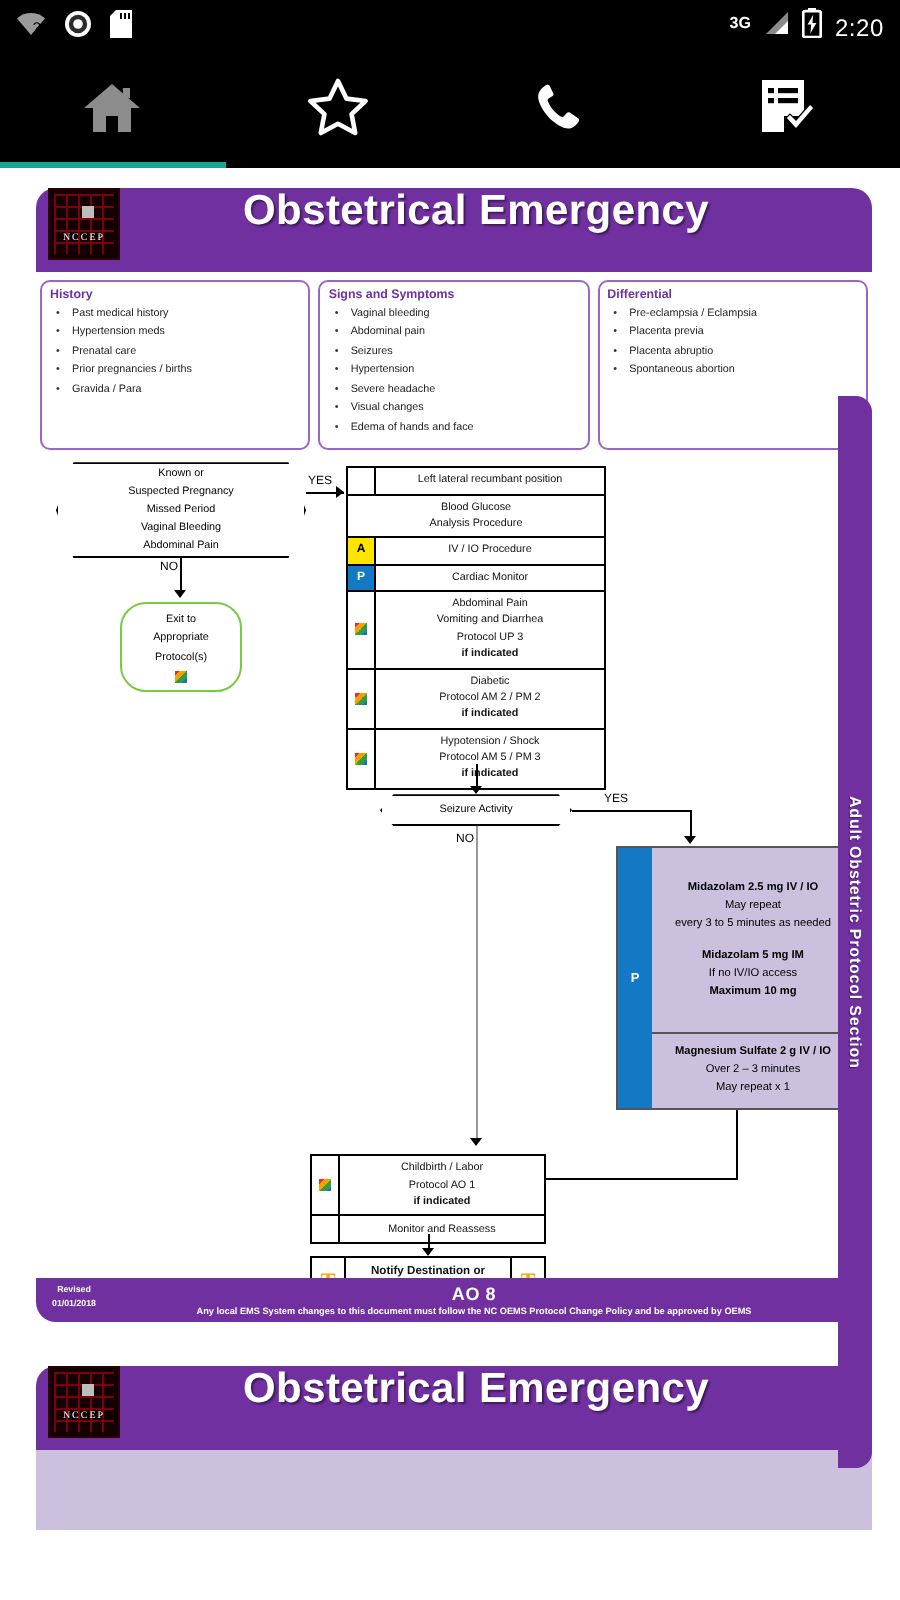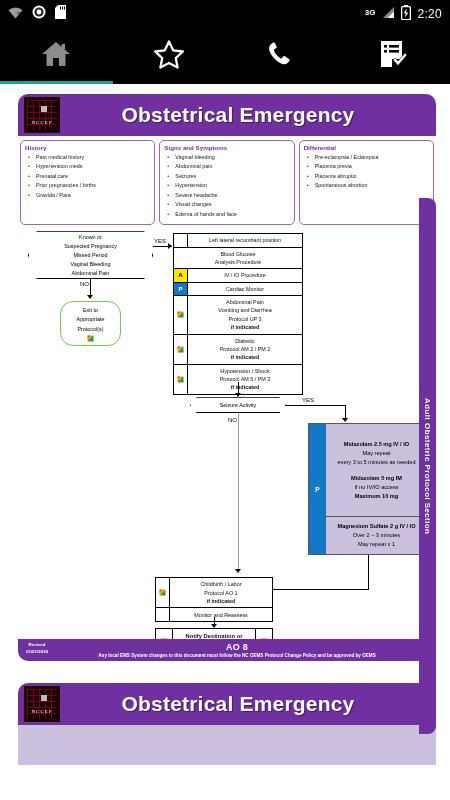--- a/index.html
+++ b/index.html
@@ -43,21 +43,21 @@
   }
 
   
   .card { position: relative; background: #fff; padding: 0 0 0 0; }
   .card-inner { margin: 10px 14px 0 18px; position: relative; }
 
   .card-head {
     background: #7030A0;
     border-radius: 10px 10px 0 0;
     height: 42px;
-    display: flex; align-items: center;
+    display: flex; 
     position: relative;
   }
   .logo {
     width: 36px; height: 36px; margin-left: 6px;
     background: #120003;
     border: 1px solid #2a0006;
     position: relative; flex: none;
     display: block;
   }
   .logo-grid {

